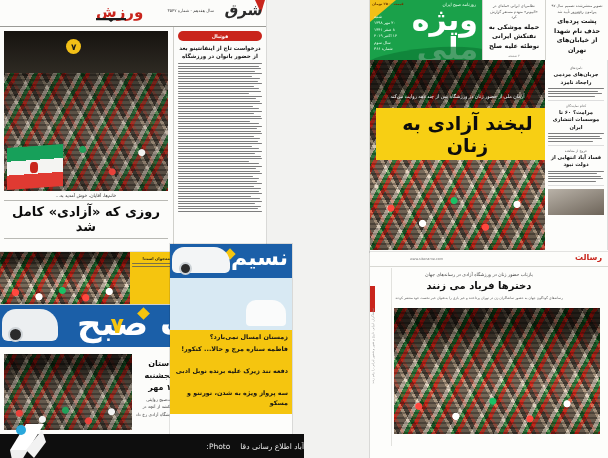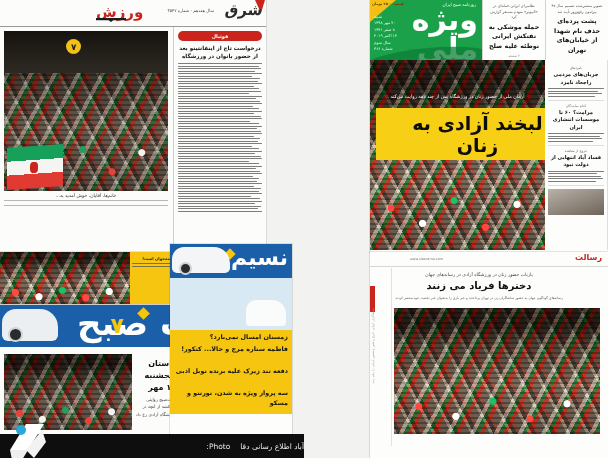--- a/index.html
+++ b/index.html
@@ -90,21 +90,21 @@
   #arman .mastswoosh{position:absolute;left:-6px;bottom:-14px;width:130px;height:26px;
      background:#0d7d37;border-radius:50%;transform:rotate(-5deg);opacity:.75;}
   .teaser{flex:1;padding:4px 4px 0 4px;border-left:1px solid #d3d3ce;}
   .teaser .kick{font-size:3.7px;color:#555;text-align:center;line-height:1.5;margin-bottom:2px;}
   .teaser .t-hd{font-size:6.4px;font-weight:bold;color:#111;text-align:center;line-height:1.5;}
   .teaser .t-more{font-size:3.4px;color:#888;text-align:center;margin-top:3px;}
 
   #arman .main{position:relative;height:190px;}
   #arman .mainphoto{position:absolute;left:0;top:0;width:175px;height:190px;}
   #arman .yelbanner{position:absolute;left:6px;top:48px;width:163px;background:#f7cf14;
-     padding:4px 20px;}
+     padding:4px 10px;}
   #arman .yelbanner span{display:block;font-size:19px;font-weight:bold;color:#0d0d0d;
      text-align:center;letter-spacing:-.5px;}
   #arman .overkick{position:absolute;left:6px;top:34px;width:163px;font-size:4.8px;color:#fff;
      text-align:center;text-shadow:0 0 2px #000;}
   #arman .sidecol{position:absolute;right:0;top:0;width:63px;height:190px;padding:3px;
      background:#fdfdfb;border-right:1px solid #ddd;box-sizing:border-box;}
   .sideitem{border-bottom:1px solid #dedede;padding:3px 0;}
   .sideitem .s-hd{font-size:5.2px;font-weight:bold;color:#111;text-align:center;line-height:1.45;}
   .sideitem .s-kick{font-size:3.4px;color:#666;text-align:center;margin-bottom:1px;}
 
@@ -254,20 +254,21 @@
       </div>
 
       <div class="col-main">
         <div class="photo crowd" style="height:160px">
           <div class="stadroof"></div>
           <div class="gate7">۷</div>
           <div class="bigflag"></div>
         </div>
         <div class="cap">خانم‌ها، آقایان، خوش آمدید به...</div>
         <div class="rule" style="margin-top:2px"></div>
+        <div class="mainhd">روزی که «آزادی» کامل شد</div>
         <div class="rule" style="margin-top:4px"></div>
       </div>
     </div>
 
   </div>
 
   <div class="paper" id="arman">
     <div class="topstrip">
       <div class="teaser">
         <div class="kick">تصویر منتشرشده تصمیم سال ۹۷ پیرامون رفع‌وزور تأیید شد</div>

